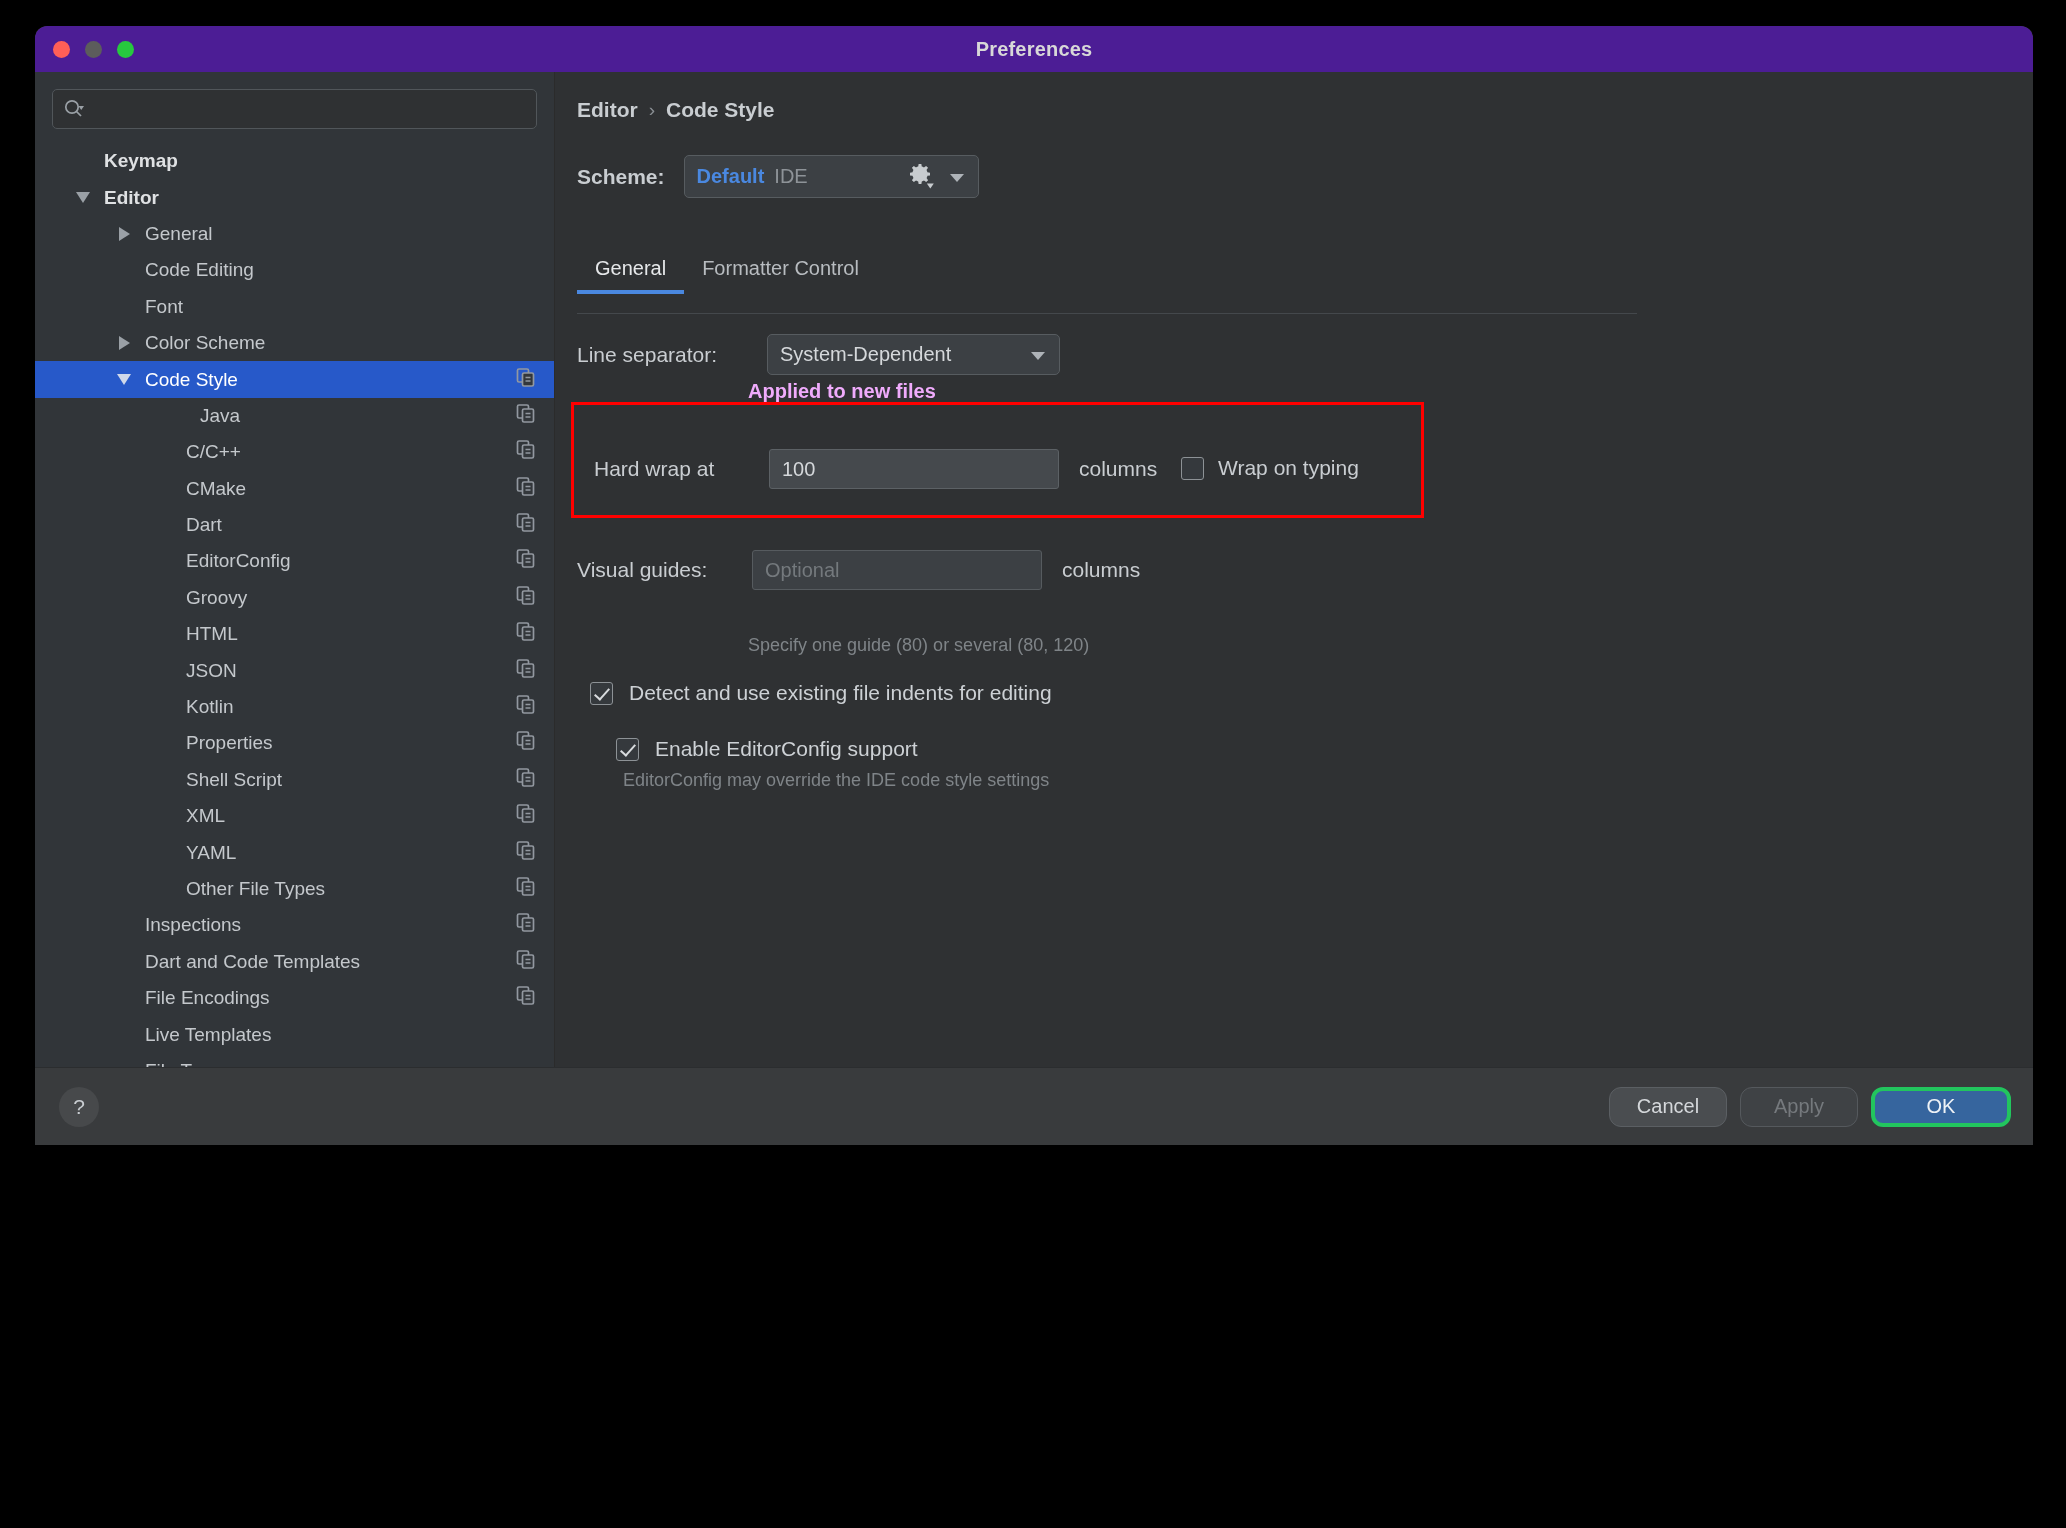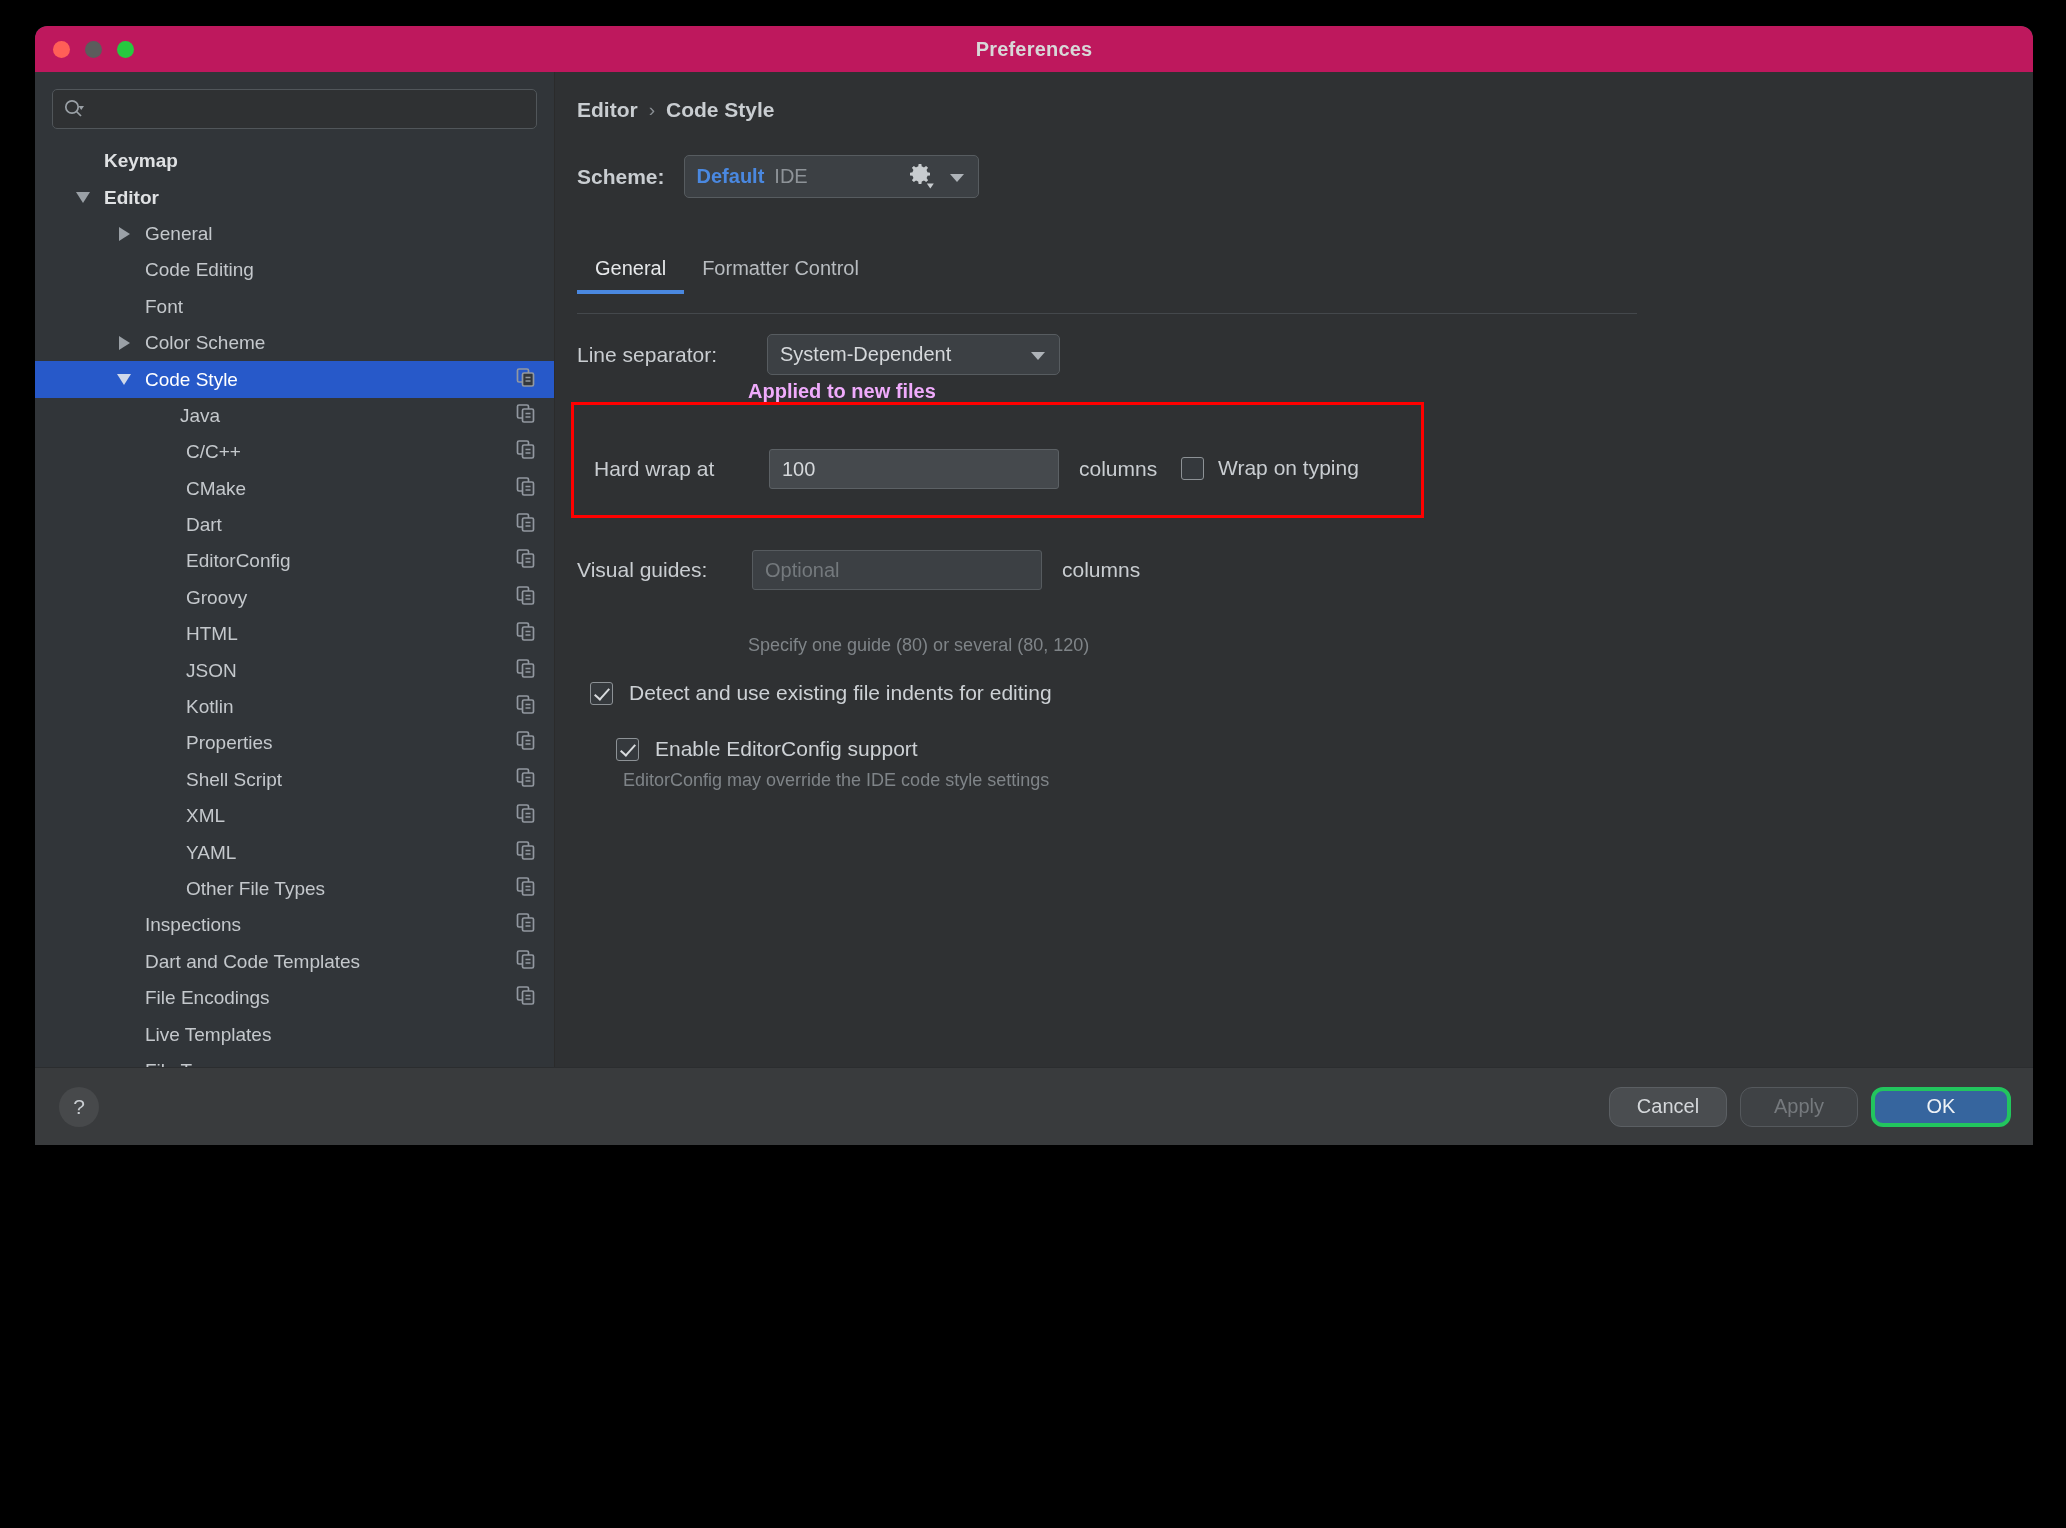--- a/index.html
+++ b/index.html
@@ -22,21 +22,21 @@
     border-radius: 12px 12px 0 0;
     overflow: hidden;
     display: flex;
     flex-direction: column;
   }
 
   
   #titlebar {
     position: relative;
     height: 46px;
-    background: #be185d;
+    background: #4c1d95;
     border-radius: 12px 12px 0 0;
     flex: 0 0 46px;
   }
   .traffic {
     position: absolute;
     top: 15px;
     width: 17px; height: 17px;
     border-radius: 50%;
   }
   #tl-close  { left: 18px;  background: #ff5f57; }
@@ -400,21 +400,21 @@
             <span class="copy-ico"><svg width="22" height="22" viewBox="0 0 22 22">
                 <rect x="2.5" y="2.5" width="11" height="13" rx="1.5" fill="none" stroke="#9298a0" stroke-width="1.7"></rect>
                 <rect x="7.5" y="6.5" width="11" height="13" rx="1.5" fill="#33373b" stroke="#9298a0" stroke-width="1.7"></rect>
                 <line x1="10.5" y1="11" x2="15.5" y2="11" stroke="#9298a0" stroke-width="1.5"></line>
                 <line x1="10.5" y1="14.5" x2="15.5" y2="14.5" stroke="#9298a0" stroke-width="1.5"></line>
               </svg></span>
           </div>
           <div class="tree-row">
             <div style="width: 120px; flex: 0 0 120px;"></div>
             <div class="tw "></div>
-            <span class="tree-label" style="margin-left: 5px;">Java</span>
+            <span class="tree-label" style="margin-left: 25px;">Java</span>
             <span class="copy-ico"><svg width="22" height="22" viewBox="0 0 22 22">
                 <rect x="2.5" y="2.5" width="11" height="13" rx="1.5" fill="none" stroke="#9298a0" stroke-width="1.7"></rect>
                 <rect x="7.5" y="6.5" width="11" height="13" rx="1.5" fill="#33373b" stroke="#9298a0" stroke-width="1.7"></rect>
                 <line x1="10.5" y1="11" x2="15.5" y2="11" stroke="#9298a0" stroke-width="1.5"></line>
                 <line x1="10.5" y1="14.5" x2="15.5" y2="14.5" stroke="#9298a0" stroke-width="1.5"></line>
               </svg></span>
           </div>
           <div class="tree-row">
             <div style="width: 120px; flex: 0 0 120px;"></div>
             <div class="tw "></div>

